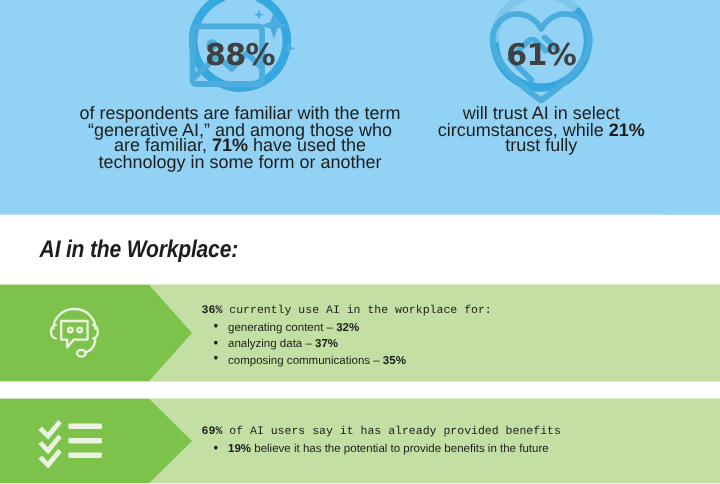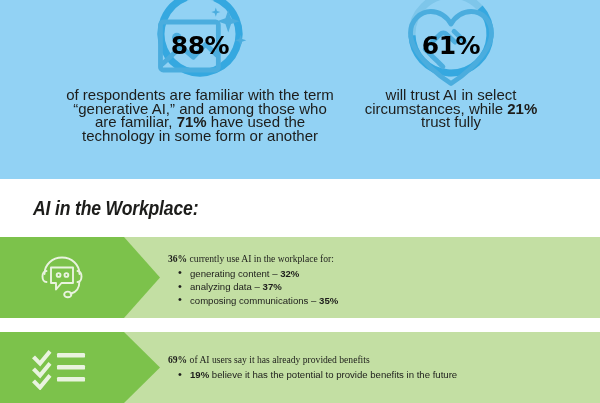--- a/index.html
+++ b/index.html
@@ -43,21 +43,21 @@
 
   .donut-label {
     position: absolute;
     left: 0;
     right: 0;
     top: 47px;
     text-align: center;
     font-family: "DejaVu Sans", sans-serif;
     font-size: 25px;
     font-weight: bold;
-    color: #000000;
+    color: #404040;
     letter-spacing: -0.5px;
     line-height: 1;
   }
   .donut-icon {
     position: absolute;
     left: 0;
     right: 0;
     top: 12px;
     text-align: center;
     height: 34px;
@@ -137,21 +137,21 @@
     display: flex;
     flex-direction: column;
     justify-content: center;
     color: #1d1d1b;
   }
   .green-row.row1 .green-text { padding-top: 2px; }
 
   .lead-line {
     font-size: 9.6px;
     line-height: 13px;
-    font-family: Liberation Serif, serif;
+    font-family: Liberation Mono, monospace;
   }
   .lead-line b { font-weight: bold; }
 
   .bullet-list {
     margin: 2px 0 0 0;
     padding: 0 0 0 22px;
     list-style: none;
   }
   .bullet-list li {
     position: relative;

